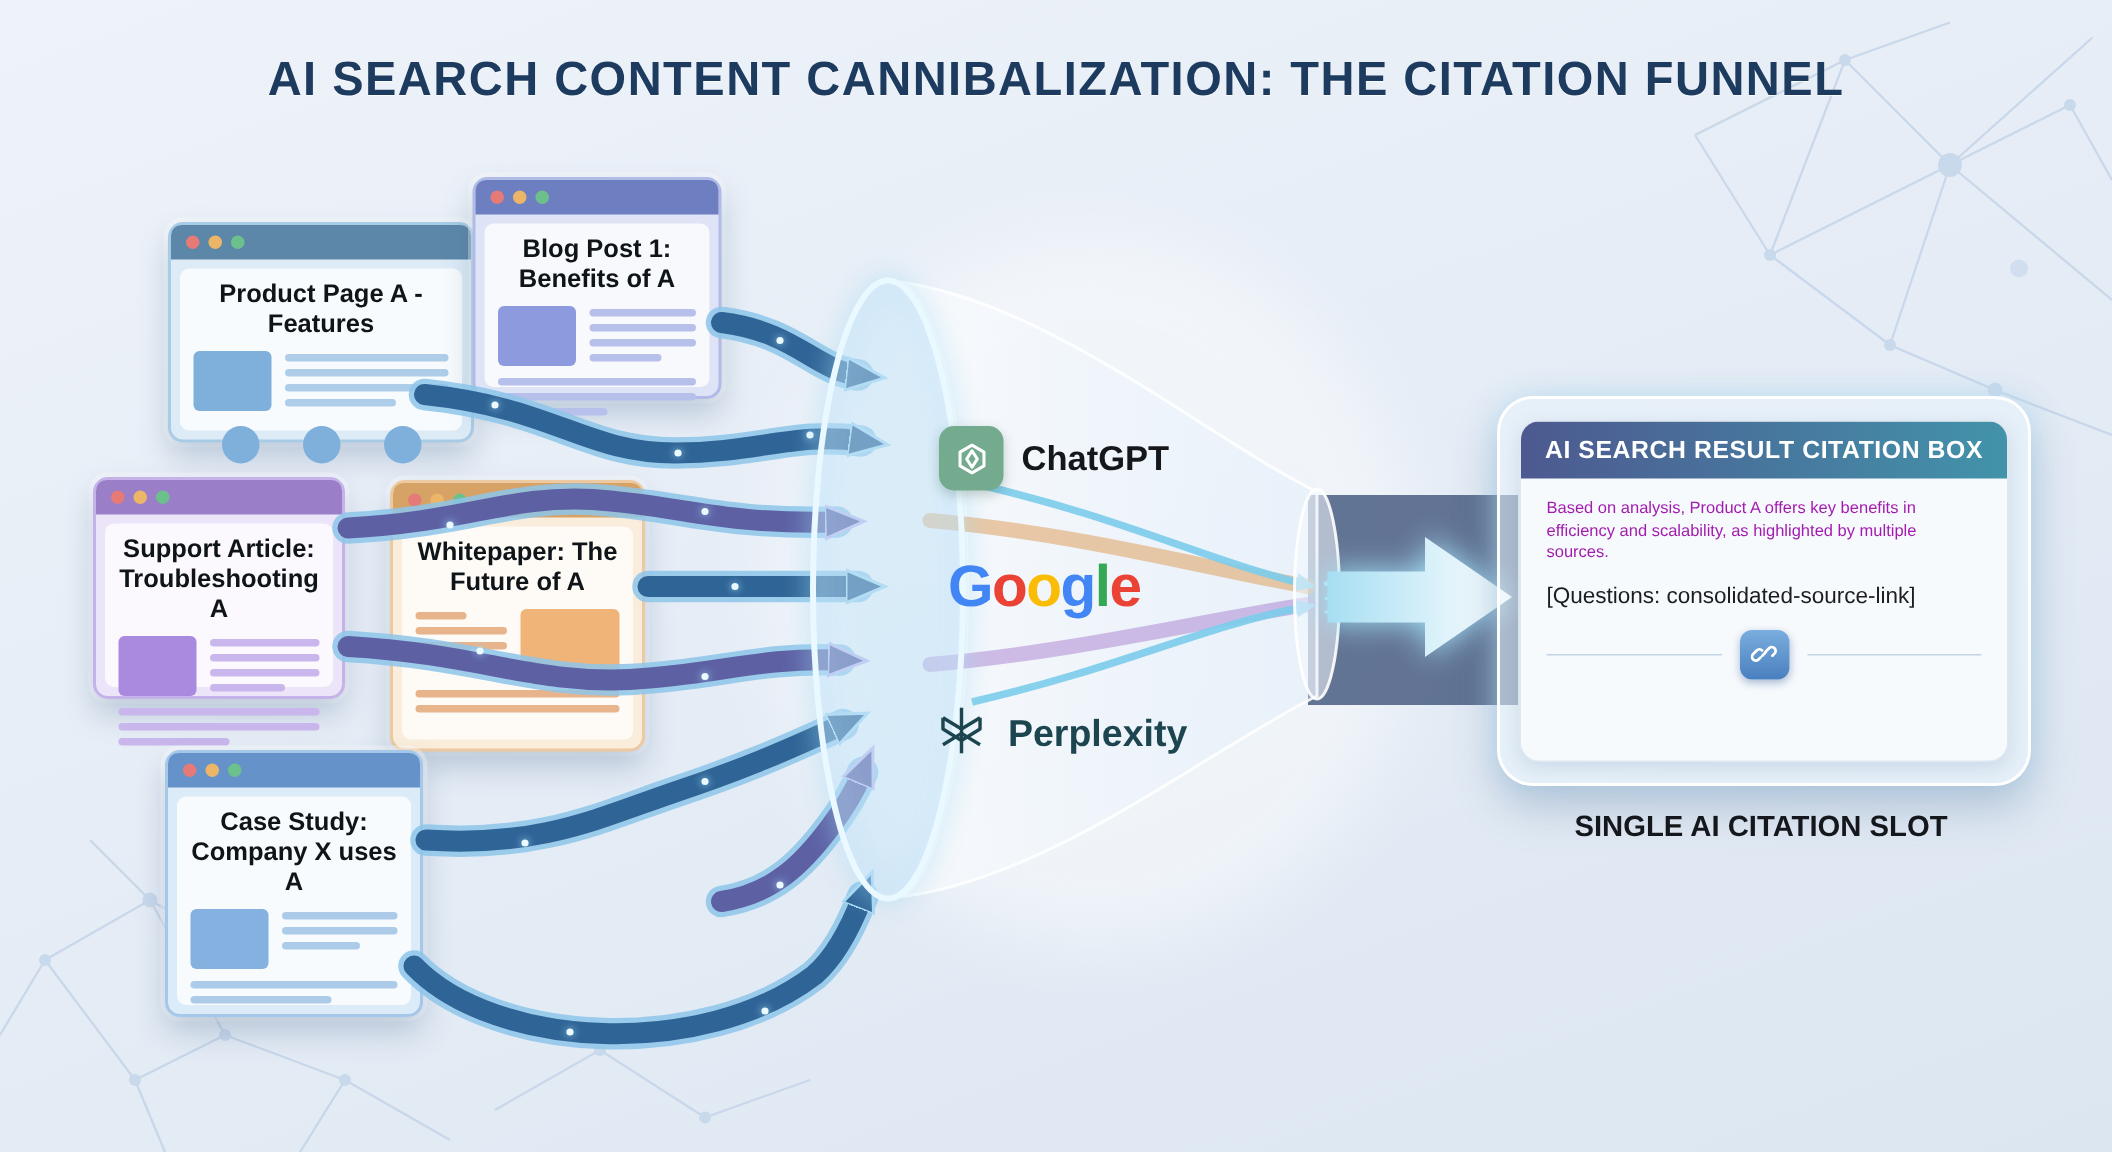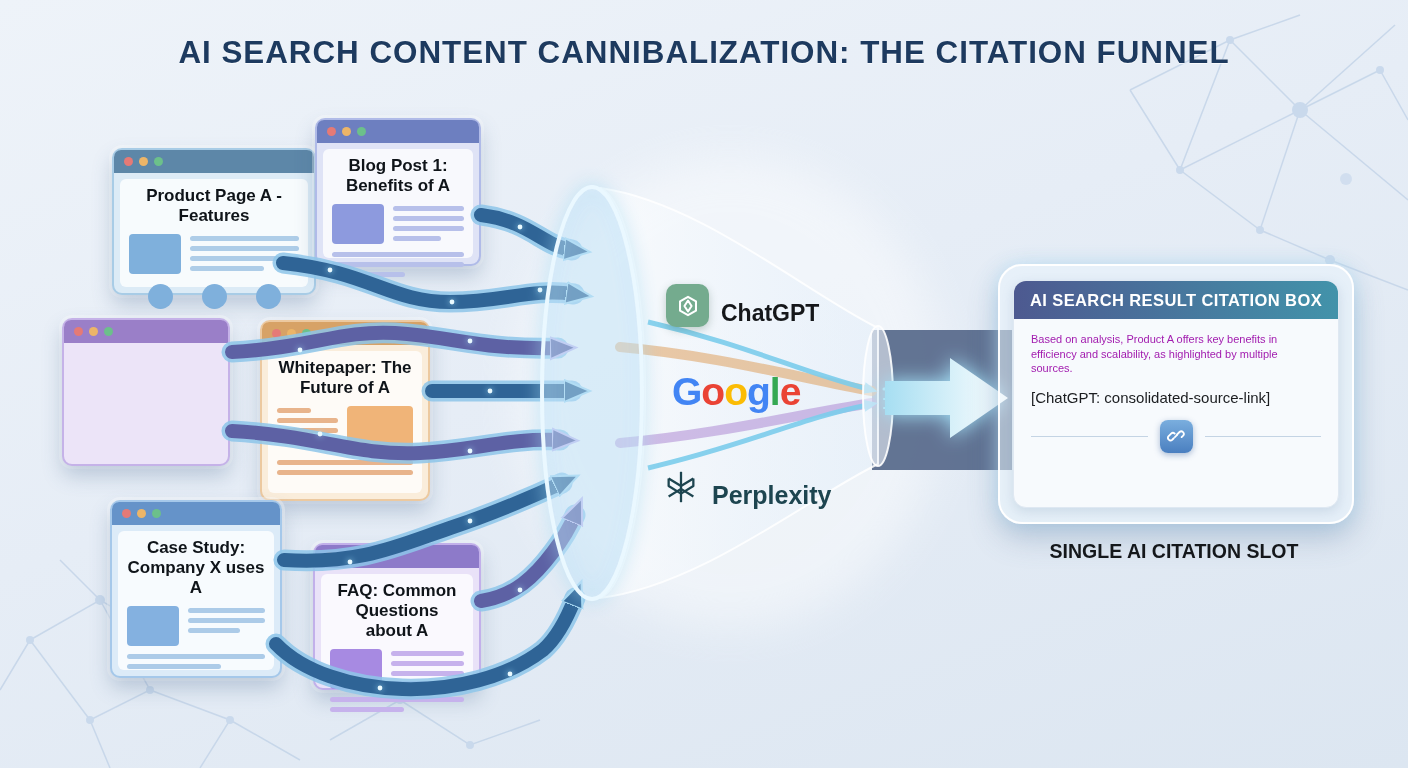--- a/index.html
+++ b/index.html
@@ -33,21 +33,21 @@
   .sk-line.short{width:68%;}
   .sk-line.mini{width:55%;}
   .sk-full{margin-top:8px;display:flex;flex-direction:column;gap:5px;}
   .sk-circles{display:flex;justify-content:space-around;margin-top:10px;padding:0 4px;}
   .sk-circle{width:25px;height:25px;border-radius:50%;background:var(--thumb);}
 
   
   .art{position:absolute;inset:0;z-index:3;pointer-events:none;}
 
   
-  .engine{position:absolute;z-index:4;display:flex;align-items:flex-end;gap:12px;margin-left:40px;}
+  .engine{position:absolute;z-index:4;display:flex;align-items:center;gap:12px;}
   .gpt-badge{width:43px;height:43px;border-radius:10px;background:#74ab8e;
     display:flex;align-items:center;justify-content:center;
     box-shadow:0 3px 8px rgba(40,80,60,.25);}
   .engine-label{font-size:23px;font-weight:bold;color:#15171a;}
   .google-word{font-size:39px;font-weight:bold;letter-spacing:-1px;display:flex;}
   .gl-0{color:#4285F4}.gl-1{color:#EA4335}.gl-2{color:#FBBC05}
   .gl-3{color:#4285F4}.gl-4{color:#34A853}.gl-5{color:#EA4335}
   .pplx-label{font-size:25px;font-weight:600;color:#1d4550;}
 
   
@@ -154,20 +154,37 @@
       </div>
     </div>
   </div>
 
   <div class="card" style="--hdr:#9a7fc8;--bg:#ece4f8;--bd:#c5b2e8;--thumb:#aa8ade;--line:#c9b6ec;left:62px;top:318px;width:168px;height:148px">
     <div class="card-hdr">
       <span class="dot r"></span>
       <span class="dot y"></span>
       <span class="dot g"></span>
     </div>
+    <div class="card-body">
+      <div class="card-title">Support Article: Troubleshooting A</div>
+      <div class="sk-row">
+        <div class="sk-thumb"></div>
+        <div class="sk-lines">
+          <div class="sk-line"></div>
+            <div class="sk-line"></div>
+            <div class="sk-line"></div>
+            <div class="sk-line short"></div>
+        </div>
+      </div>
+      <div class="sk-full">
+        <div class="sk-line"></div>
+          <div class="sk-line"></div>
+          <div class="sk-line mini"></div>
+      </div>
+    </div>
   </div>
 
   <div class="card" style="--hdr:#d7a266;--bg:#faeddb;--bd:#ecc9a0;--thumb:#f0b478;--line:#e8b48c;left:260px;top:320px;width:170px;height:181px">
     <div class="card-hdr">
       <span class="dot r"></span>
       <span class="dot y"></span>
       <span class="dot g"></span>
     </div>
     <div class="card-body">
       <div class="card-title">Whitepaper: The Future of A</div>
@@ -203,43 +220,20 @@
             <div class="sk-line short"></div>
         </div>
       </div>
       <div class="sk-full">
         <div class="sk-line"></div>
           <div class="sk-line short"></div>
       </div>
     </div>
   </div>
 
-  <div class="card" style="--hdr:#8d7ac9;--bg:#e9e2f8;--bd:#c2b0ea;--thumb:#a78ae2;--line:#c6b2ec;left:313px;top:543px;width:168px;height:147px">
-    <div class="card-hdr">
-      <span class="dot r"></span>
-      <span class="dot y"></span>
-      <span class="dot g"></span>
-    </div>
-    <div class="card-body">
-      <div class="card-title">FAQ: Common Questions about A</div>
-      <div class="sk-row">
-        <div class="sk-thumb"></div>
-        <div class="sk-lines">
-          <div class="sk-line"></div>
-            <div class="sk-line"></div>
-            <div class="sk-line"></div>
-            <div class="sk-line short"></div>
-        </div>
-      </div>
-      <div class="sk-full">
-        <div class="sk-line"></div>
-          <div class="sk-line mini"></div>
-      </div>
-    </div>
-  </div>
 
   <svg class="art" viewBox="0 0 1408 768">
     <defs>
       <linearGradient id="gradArrow" x1="0" y1="0" x2="1" y2="0">
         <stop offset="0" stop-color="#a6def2"></stop>
           <stop offset="1" stop-color="#ffffff"></stop>
       </linearGradient>
       <linearGradient id="gradCone" x1="0" y1="0" x2="1" y2="0">
         <stop offset="0" stop-color="#ffffff" stop-opacity=".55"></stop>
         <stop offset="1" stop-color="#dcebfa" stop-opacity=".35"></stop>
@@ -354,21 +348,21 @@
       </svg>
     </span>
     <span class="pplx-label">Perplexity</span>
   </div>
 
   <div class="cite-outer">
     <div class="cite-card">
       <div class="cite-hdr">AI SEARCH RESULT CITATION BOX</div>
       <div class="cite-body">
         <p class="cite-text">Based on analysis, Product A offers key benefits in efficiency and scalability, as highlighted by multiple sources.</p>
-        <p class="cite-link-line">[ChatGPT: consolidated-source-link]</p>
+        <p class="cite-link-line">[Questions: consolidated-source-link]</p>
         <div class="cite-divider">
           <span class="dline"></span>
           <span class="link-btn">
             <svg width="18" height="18" viewBox="0 0 24 24" fill="none" stroke="#ffffff" stroke-width="2.4" stroke-linecap="round">
               <path d="M10.5,13.5 L13.5,10.5"></path>
               <path d="M9,15 L7,17 A3.4,3.4 0 0 1 2.2,12.2 L5.5,8.9 A3.4,3.4 0 0 1 10.3,8.9"></path>
               <path d="M15,9 L17,7 A3.4,3.4 0 0 0 12.2,2.2 L8.9,5.5" transform="translate(4.5,4.5)"></path>
             </svg>
           </span>
           <span class="dline"></span>

